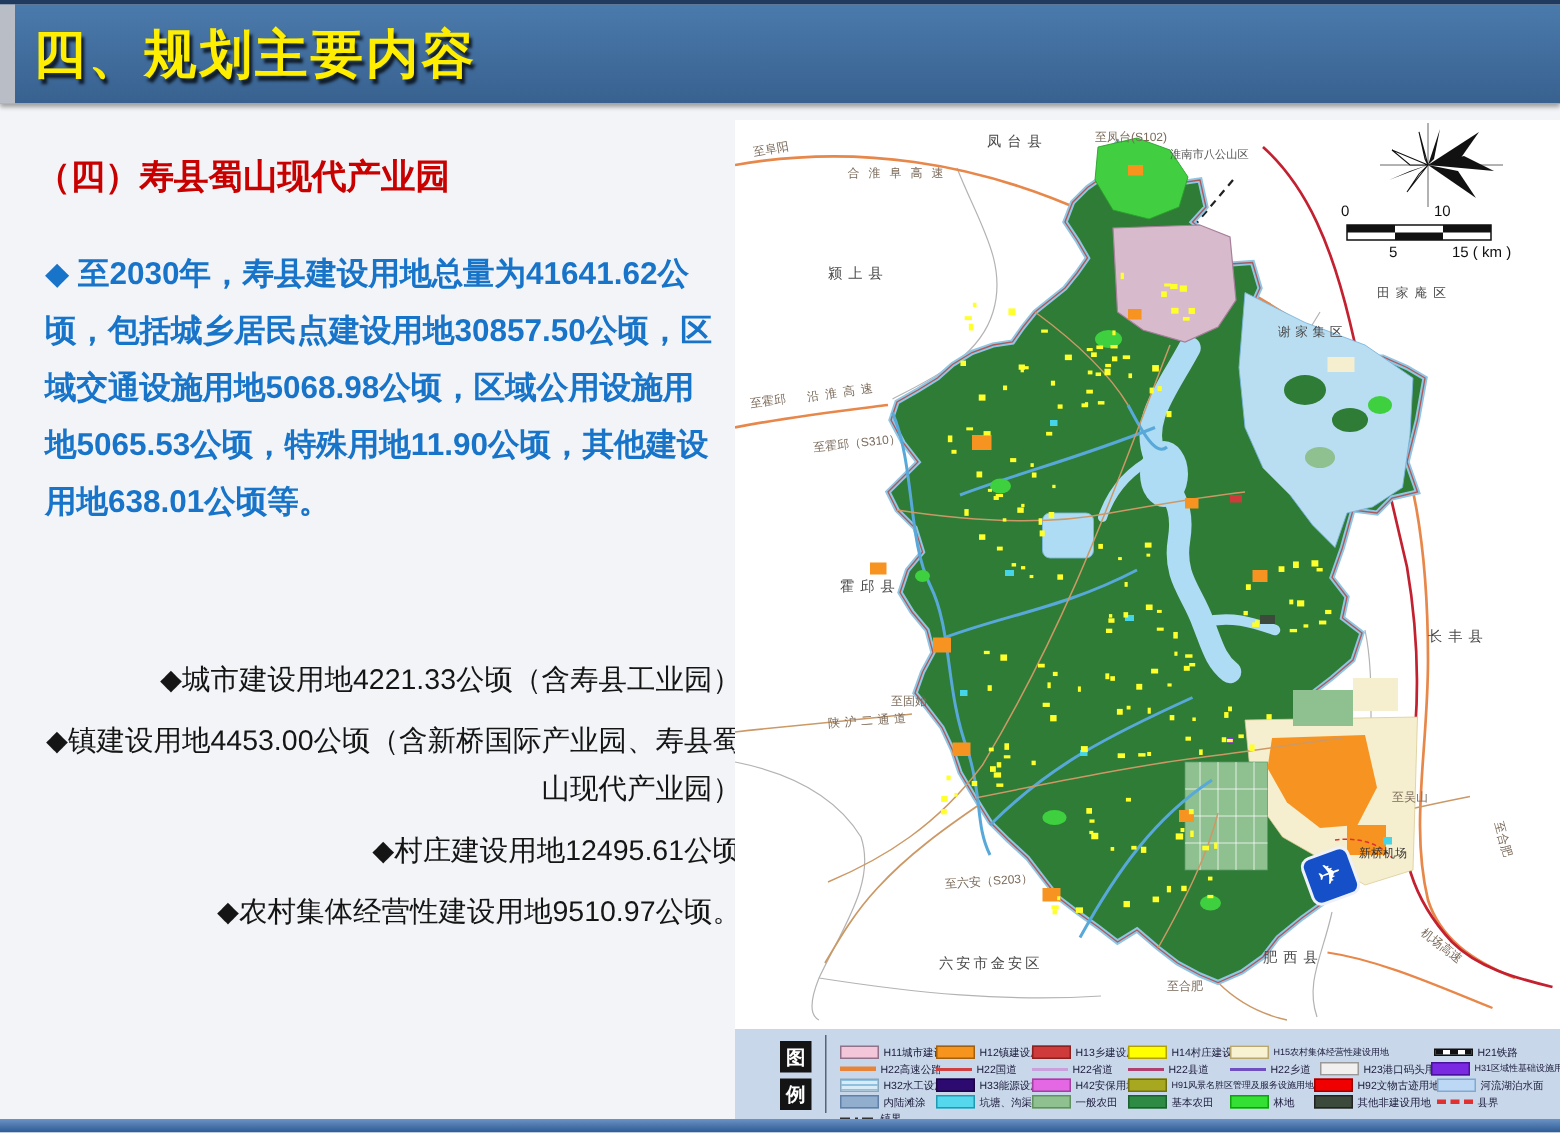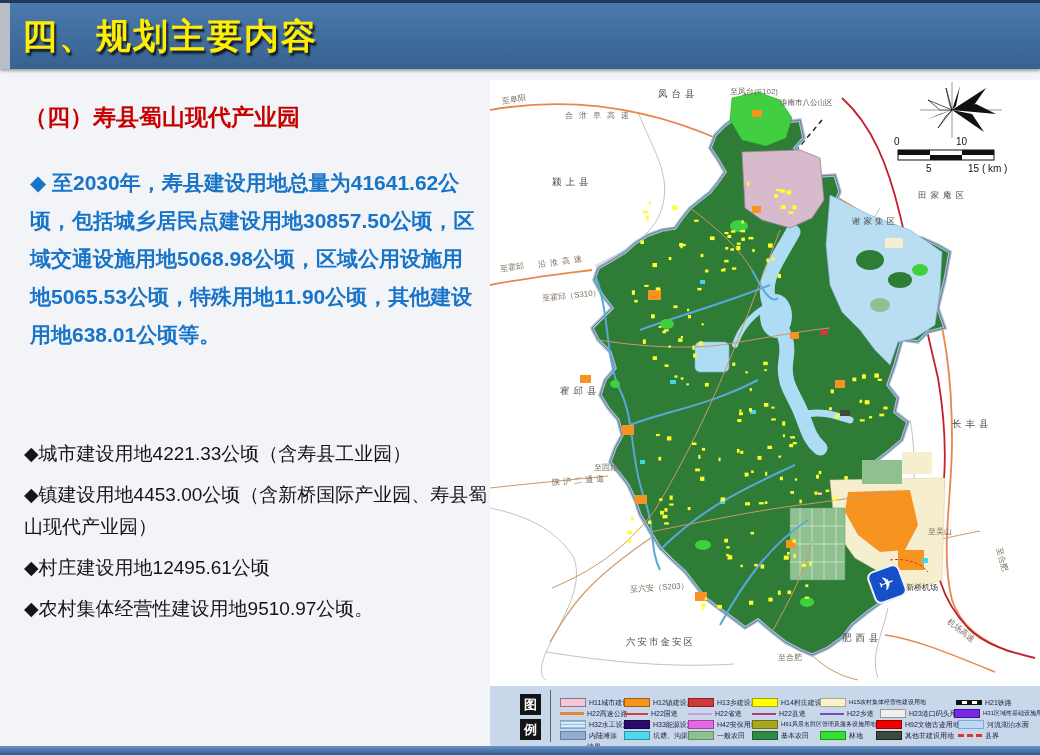--- a/index.html
+++ b/index.html
@@ -13,21 +13,21 @@
           box-shadow:0 2px 3px rgba(0,0,0,.35);}
   .header .edge{position:absolute;left:0;top:0;width:10px;height:66px;background:#b8bdc6;}
   .slide-title{position:absolute;left:22px;top:10px;font-size:35px;font-weight:bold;
           color:#ffee00;letter-spacing:2px;text-shadow:2px 3px 2px rgba(0,0,0,.75);}
 
   
   .heading{position:absolute;left:24px;top:102px;font-size:23px;font-weight:bold;color:#c80000;}
   .para{position:absolute;left:30px;top:164px;width:452px;font-size:21px;font-weight:bold;
         color:#1874c9;line-height:38px;}
   .bullets{position:absolute;left:24px;top:438px;width:470px;font-size:19px;color:#151515;}
-  .bullets div{line-height:32px;margin-bottom:9px;}
+  .bullets div{line-height:32px;margin-bottom:9px;text-align:right;}
 
   
   .map{position:absolute;left:490px;top:80px;width:550px;height:606px;background:#ffffff;}
   .map svg{position:absolute;left:0;top:0;}
   .mlabel{position:absolute;font-size:9px;color:#555;white-space:nowrap;}
   .cname{letter-spacing:4px;color:#4a4a4a;font-size:9.5px;}
   .rlabel{font-size:8px;color:#7a6a5a;}
   .plane{position:absolute;left:380px;top:487px;width:30px;height:30px;background:#1550c8;
          border:2px solid #eef0fa;border-radius:7px;transform:rotate(-20deg);
          color:#fff;font-size:19px;line-height:30px;text-align:center;}
@@ -371,21 +371,21 @@
     <span class="mlabel rlabel" style="left:10px;top:182px;transform:rotate(-8deg)">至霍邱</span>
     <span class="mlabel rlabel" style="left:48px;top:176px;transform:rotate(-8deg);letter-spacing:4px">沿淮高速</span>
     <span class="mlabel rlabel" style="left:52px;top:210px;transform:rotate(-6deg)">至霍邱（S310）</span>
     <span class="mlabel cname" style="left:70px;top:305px">霍邱县</span>
     <span class="mlabel rlabel" style="left:62px;top:395px;transform:rotate(-4deg);letter-spacing:3px">陕沪二通道</span>
     <span class="mlabel rlabel" style="left:104px;top:382px">至固始</span>
     <span class="mlabel cname" style="left:462px;top:338px">长丰县</span>
     <span class="mlabel rlabel" style="left:438px;top:446px">至吴山</span>
     <span class="mlabel rlabel" style="left:500px;top:474px;transform:rotate(75deg)">至合肥</span>
     <span class="mlabel rlabel" style="left:455px;top:545px;transform:rotate(38deg)">机场高速</span>
-    <span class="mlabel" style="left:416px;top:502px;font-size:8px;color:#333">新桥机场</span>
+    <span class="mlabel" style="left:416px;top:483px;font-size:8px;color:#333">新桥机场</span>
     <span class="mlabel cname" style="left:352px;top:552px">肥西县</span>
     <span class="mlabel rlabel" style="left:288px;top:572px">至合肥</span>
     <span class="mlabel cname" style="left:136px;top:556px;letter-spacing:2px">六安市金安区</span>
     <span class="mlabel rlabel" style="left:140px;top:502px;transform:rotate(-4deg)">至六安（S203）</span>
 
     <span class="scale-num" style="left:404px;top:56px">0</span>
     <span class="scale-num" style="left:466px;top:56px">10</span>
     <span class="scale-num" style="left:436px;top:83px">5</span>
     <span class="scale-num" style="left:478px;top:83px">15 ( km )</span>
 

